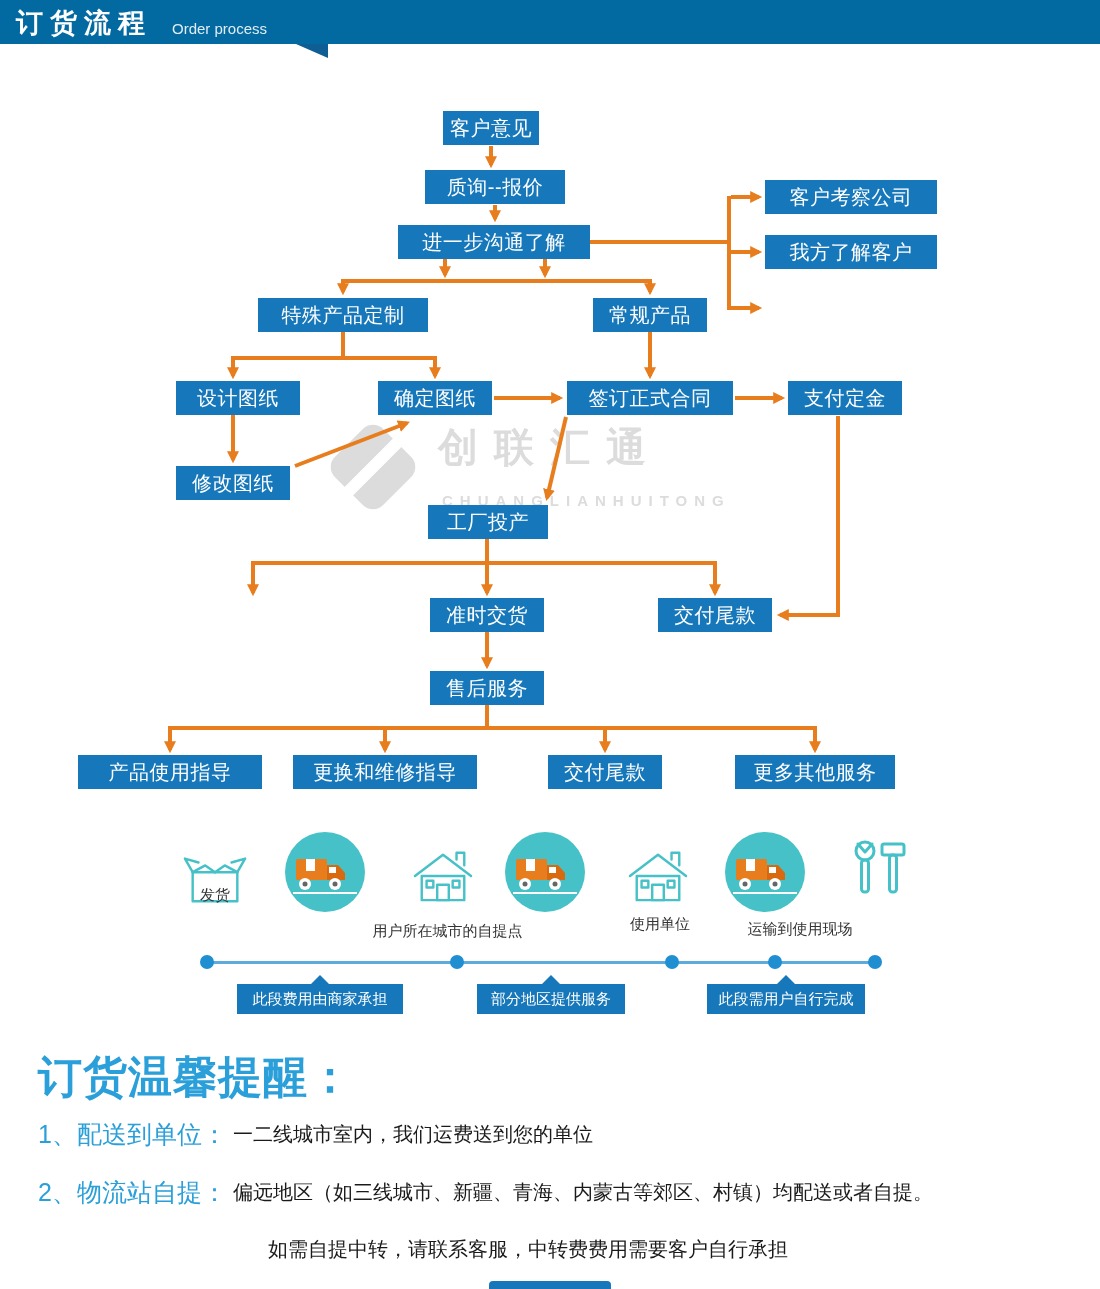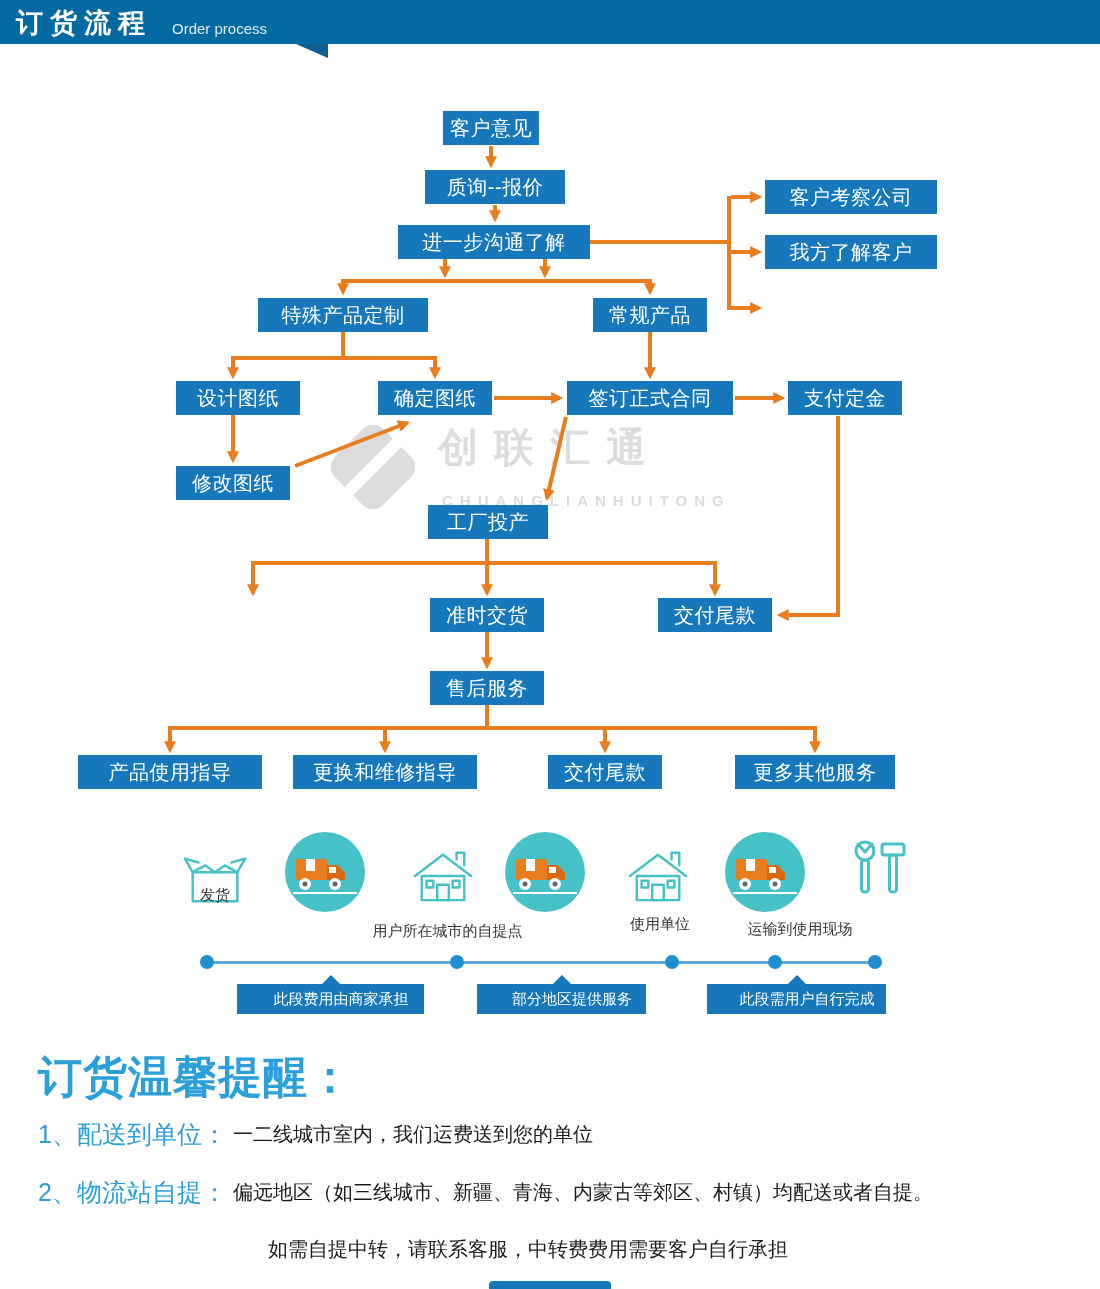--- a/index.html
+++ b/index.html
@@ -30,21 +30,21 @@
   
   .icon{position:absolute;z-index:2;}
   .lg-label{position:absolute;z-index:2;font-size:15px;color:#333;text-align:center;white-space:nowrap;}
 
   
   .tl-line{position:absolute;left:207px;top:961px;width:668px;height:3px;background:#5cabdd;border-radius:2px;z-index:1;}
   .tl-dot{position:absolute;top:955px;width:14px;height:14px;border-radius:50%;background:#1f8fd2;z-index:2;}
 
   
   .callout{position:absolute;top:984px;height:30px;line-height:30px;background:#1678ba;color:#fff;font-size:15px;
-    text-align:center;z-index:2;padding-left:21px;}
+    text-align:center;z-index:2;}
   .callout::before{content:"";position:absolute;top:-9px;left:50%;margin-left:-9px;width:0;height:0;
     border-left:9px solid transparent;border-right:9px solid transparent;border-bottom:9px solid #1678ba;}
 
   
   .notice-title{position:absolute;left:38px;top:1048px;font-size:44px;font-weight:bold;color:#2a9fd9;letter-spacing:1px;}
   .notice-item{position:absolute;display:flex;align-items:center;white-space:nowrap;}
   .notice-item .num,.notice-item .term{font-size:25px;color:#2a9fd9;}
   .notice-item .desc{font-size:20px;color:#1a1a1a;margin-left:6px;}
   .notice-extra{position:absolute;left:268px;top:1236px;font-size:20px;color:#1a1a1a;white-space:nowrap;}
 

